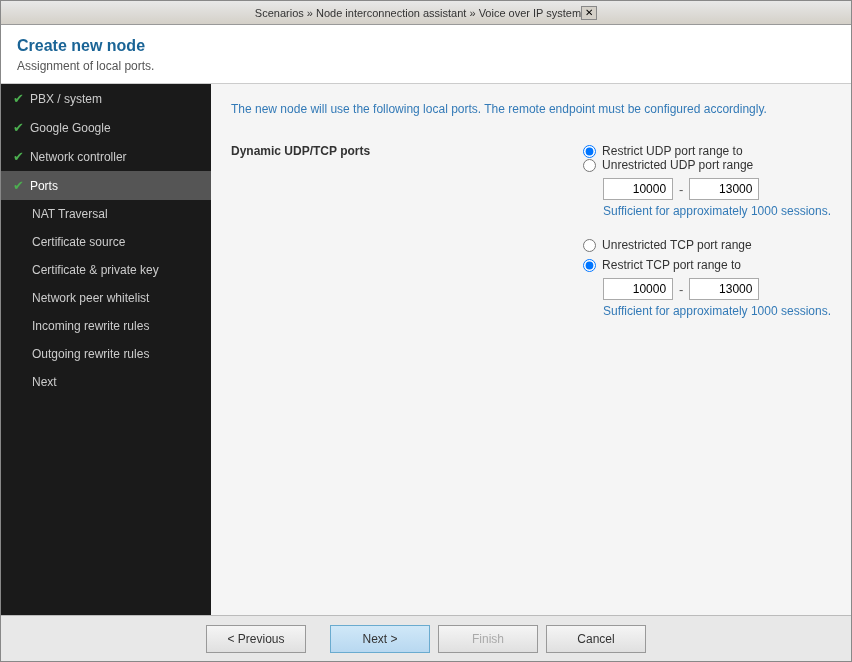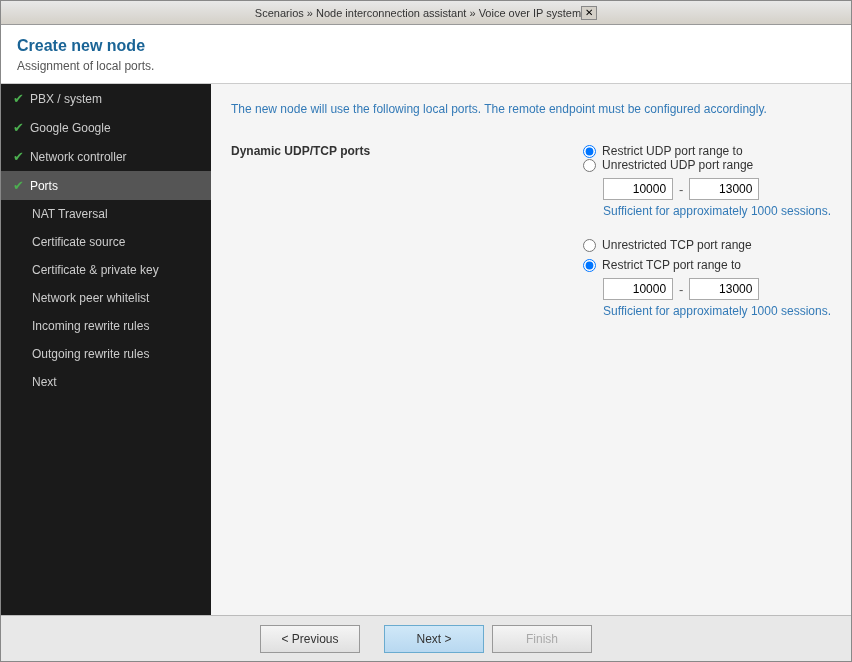--- a/index.html
+++ b/index.html
@@ -310,16 +310,17 @@
           </div>
         </div>
       </div>
 
     </div>
 
     <div class="footer">
       <button class="footer-btn">&lt; Previous</button>
       <button class="footer-btn active">Next &gt;</button>
       <button class="footer-btn" disabled="">Finish</button>
+      <button class="footer-btn">Cancel</button>
     </div>
 
   </div>
 </div>
 
 </body></html>

